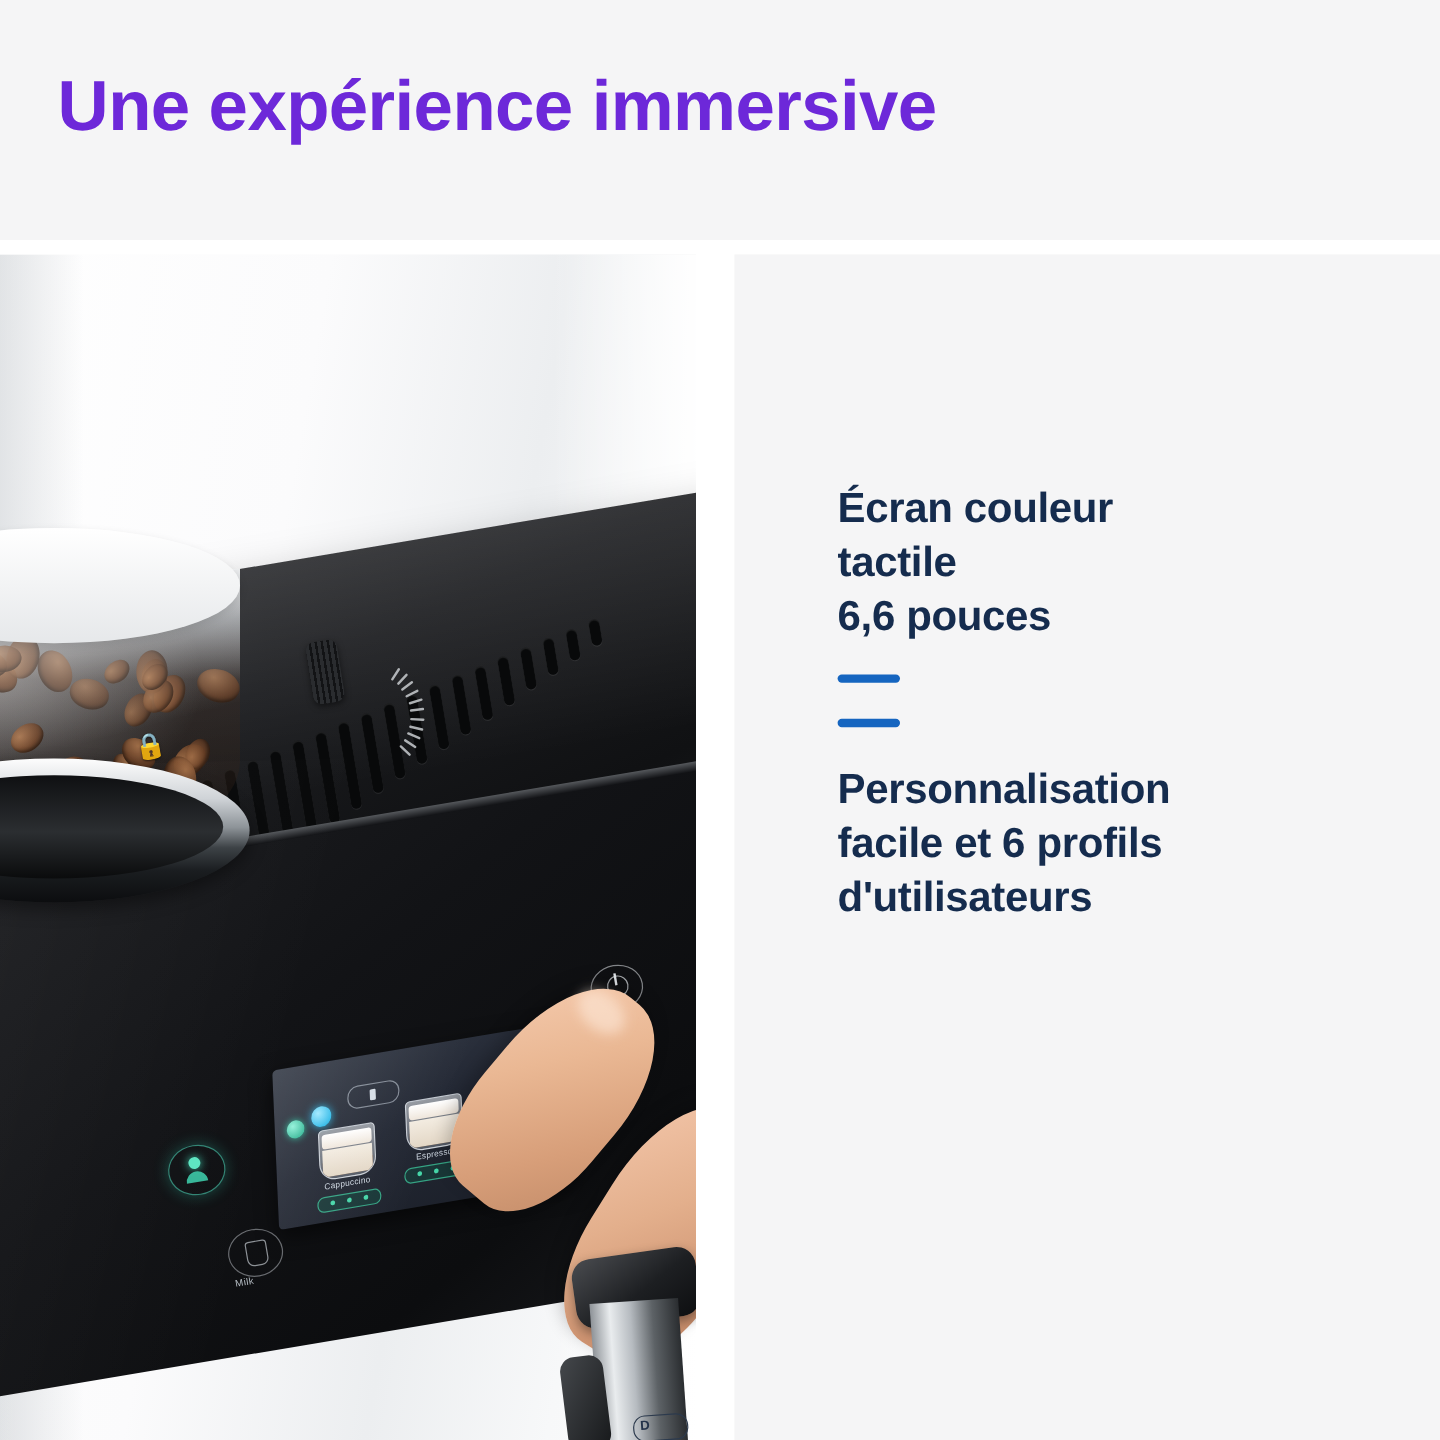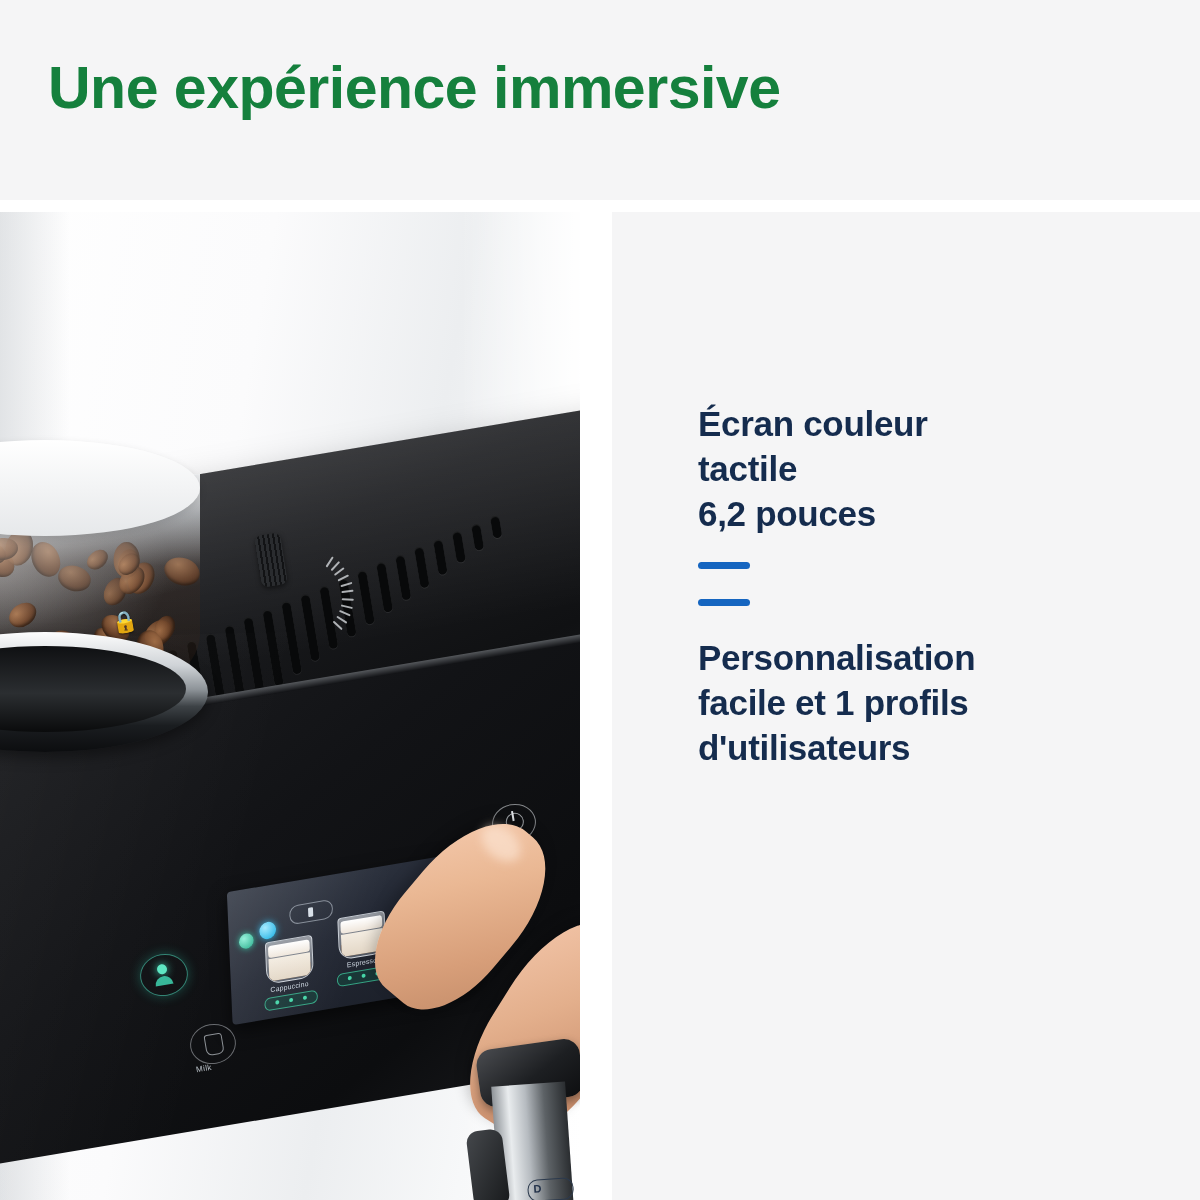--- a/index.html
+++ b/index.html
@@ -13,21 +13,21 @@
   }
 
   
   .header{
     position:absolute;left:0;top:0;width:1200px;height:200px;
     background:#f5f5f6;
   }
   .headline{
     position:absolute;left:48px;top:58px;
     font-size:59px;font-weight:bold;
-    color:#15803d;
+    color:#6d28d9;
     letter-spacing:-0.5px;
     line-height:1.05;
     white-space:nowrap;
   }
 
   
   .photo-panel{
     position:absolute;left:0;top:212px;width:580px;height:988px;
     background:#fdfdfd;
     overflow:hidden;
@@ -509,26 +509,26 @@
 
   </div>
 </div>
 
 <div class="feature-panel">
   <div class="features">
 
     <div class="feature">
       <div class="feature-text">Écran couleur
 tactile
-6,2 pouces</div>
+6,6 pouces</div>
     </div>
     <div class="divider"></div>
 
     <div class="divider"></div>
 
     <div class="feature">
       <div class="feature-text">Personnalisation
-facile et 1 profils
+facile et 6 profils
 d'utilisateurs</div>
     </div>
 
   </div>
 </div>
 
 </body></html>

